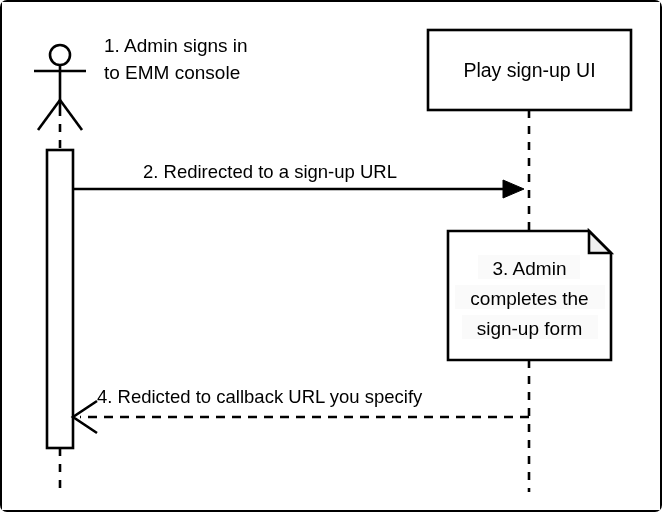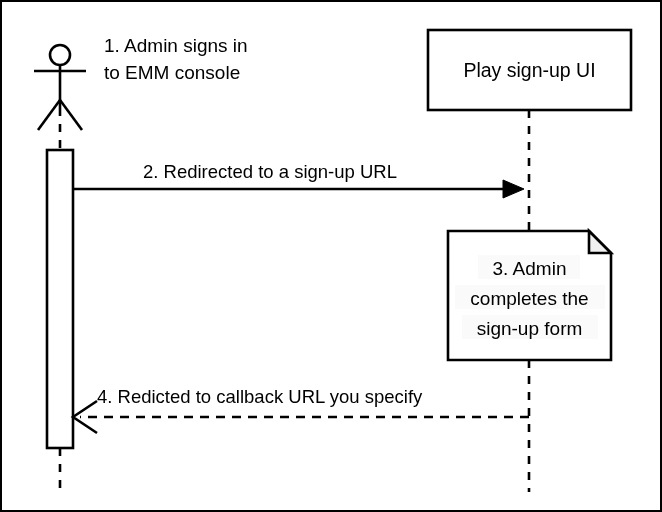--- a/index.html
+++ b/index.html
@@ -10,20 +10,21 @@
   body {
     font-family: "Liberation Sans", sans-serif;
   }
   #diagram-root {
     position: relative;
     width: 662px;
     height: 512px;
     background: #ffffff;
     box-sizing: border-box;
     overflow: hidden;
+    border-radius: 7px;
   }
   #diagram-svg {
     position: absolute;
     top: 0;
     left: 0;
     width: 662px;
     height: 512px;
     display: block;
   }
   .diagram-text {

